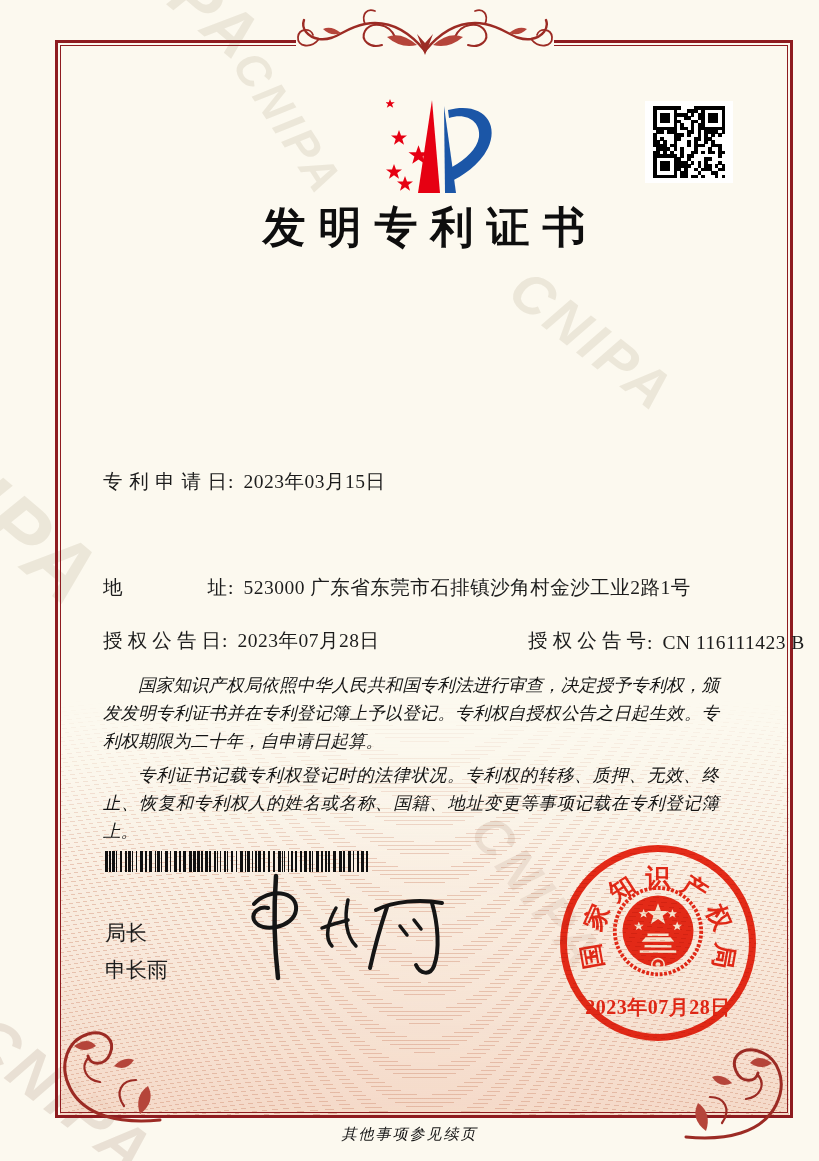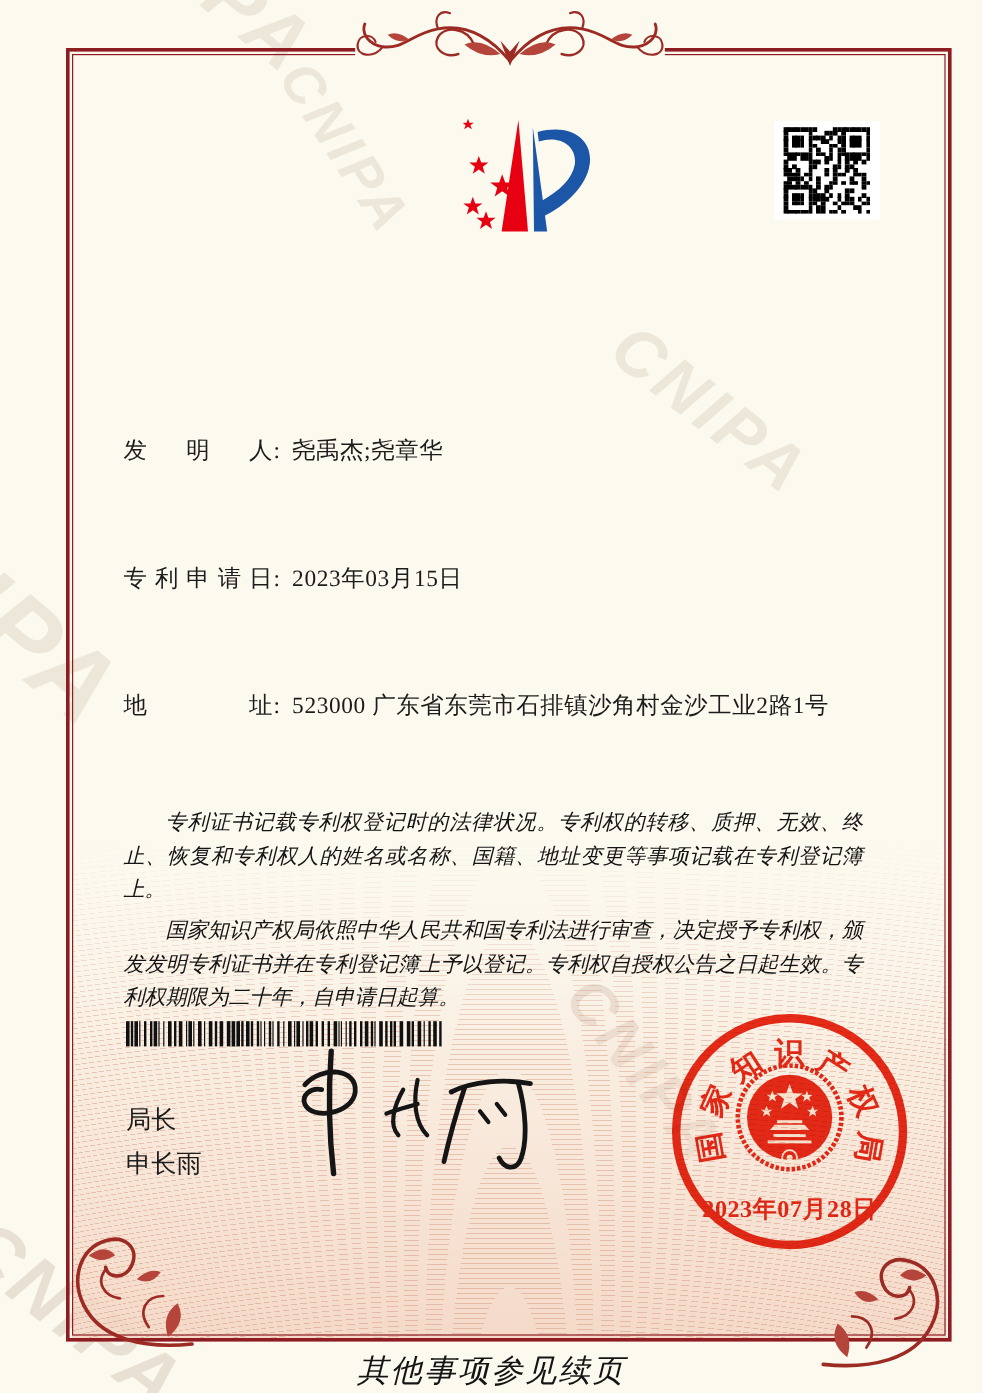--- a/index.html
+++ b/index.html
@@ -93,21 +93,21 @@
   }
   .seal-emblem{position:absolute; left:52px; top:43px; width:96px; height:96px;}
   .seal-date{
     position:absolute; left:0; right:0; top:151px; text-align:center;
     font-size:20px; font-weight:bold; color:#e8210d; letter-spacing:.5px;
   }
   
   .page-info{position:absolute; left:55px; width:738px; top:1081px; text-align:center; font-size:16.5px;}
   .continuation{
     position:absolute; left:0; width:819px; top:1125px; text-align:center;
-    font-size:26px; font-style:italic; color:#141414; letter-spacing:2px;
+    font-size:15px; font-style:italic; color:#141414; letter-spacing:2px;
   }
   .red-stroke{stroke:#9c2b24; fill:none; stroke-linecap:round;}
   .red-fill{fill:#b5453a; stroke:none;}
 </style>
 </head>
 <body>
 
 <div class="page">
 
   <div class="wm wm1">CNIPA</div>
@@ -404,34 +404,38 @@
         <i style="left: 27.4286px; top: 68.5714px; width: 3.72857px; height: 3.72857px;"></i>
         <i style="left: 30.8571px; top: 68.5714px; width: 3.72857px; height: 3.72857px;"></i>
         <i style="left: 37.7143px; top: 68.5714px; width: 3.72857px; height: 3.72857px;"></i>
         <i style="left: 41.1429px; top: 68.5714px; width: 3.72857px; height: 3.72857px;"></i>
         <i style="left: 48px; top: 68.5714px; width: 3.72857px; height: 3.72857px;"></i>
         <i style="left: 61.7143px; top: 68.5714px; width: 3.72857px; height: 3.72857px;"></i>
         <i style="left: 68.5714px; top: 68.5714px; width: 3.72857px; height: 3.72857px;"></i>
       </div>
   </div>
 
-
-  <div class="frow" style="top:362px">
-    <span class="flabel">发明人</span><span class="fcolon">:</span><span class="fvalue">尧禹杰;尧章华</span>
-  </div>
+  <h1 class="title">发明专利证书</h1>
+
   <div class="frow" style="top:468px">
     <span class="flabel">专利申请日</span><span class="fcolon">:</span><span class="fvalue">2023年03月15日</span>
   </div>
   <div class="frow" style="top:574px">
     <span class="flabel">地址</span><span class="fcolon">:</span><span class="fvalue">523000 广东省东莞市石排镇沙角村金沙工业2路1号</span>
   </div>
+  <div class="frow" style="top:627px">
+    <span class="flabel flabel5">授权公告日</span><span class="fcolon">:</span><span class="fvalue">2023年07月28日</span>
+    <span class="frow2">
+      <span class="flabel flabel5">授权公告号</span><span class="fcolon">:</span><span class="fvalue">CN 116111423 B</span>
+    </span>
+  </div>
 
   <div class="paras">
+    <p>国家知识产权局依照中华人民共和国专利法进行审查，决定授予专利权，颁发发明专利证书并在专利登记簿上予以登记。专利权自授权公告之日起生效。专利权期限为二十年，自申请日起算。</p>
     <p>专利证书记载专利权登记时的法律状况。专利权的转移、质押、无效、终止、恢复和专利权人的姓名或名称、国籍、地址变更等事项记载在专利登记簿上。</p>
-    <p>国家知识产权局依照中华人民共和国专利法进行审查，决定授予专利权，颁发发明专利证书并在专利登记簿上予以登记。专利权自授权公告之日起生效。专利权期限为二十年，自申请日起算。</p>
   </div>
 
   <div class="barcode" id="barcode"><i style="width: 3px; margin-right: 1px;"></i><i style="width: 2px; margin-right: 1px;"></i><i style="width: 3px; margin-right: 1px;"></i><i style="width: 1px; margin-right: 3px;"></i><i style="width: 2px; margin-right: 3px;"></i><i style="width: 2px; margin-right: 1px;"></i><i style="width: 3px; margin-right: 1px;"></i><i style="width: 1px; margin-right: 3px;"></i><i style="width: 1px; margin-right: 3px;"></i><i style="width: 3px; margin-right: 2px;"></i><i style="width: 2px; margin-right: 2px;"></i><i style="width: 3px; margin-right: 3px;"></i><i style="width: 1px; margin-right: 1px;"></i><i style="width: 3px; margin-right: 1px;"></i><i style="width: 1px; margin-right: 3px;"></i><i style="width: 3px; margin-right: 2px;"></i><i style="width: 1px; margin-right: 3px;"></i><i style="width: 3px; margin-right: 2px;"></i><i style="width: 2px; margin-right: 2px;"></i><i style="width: 3px; margin-right: 3px;"></i><i style="width: 3px; margin-right: 1px;"></i><i style="width: 3px; margin-right: 1px;"></i><i style="width: 3px; margin-right: 1px;"></i><i style="width: 2px; margin-right: 2px;"></i><i style="width: 3px; margin-right: 1px;"></i><i style="width: 2px; margin-right: 3px;"></i><i style="width: 2px; margin-right: 1px;"></i><i style="width: 1px; margin-right: 2px;"></i><i style="width: 1px; margin-right: 3px;"></i><i style="width: 2px; margin-right: 1px;"></i><i style="width: 1px; margin-right: 3px;"></i><i style="width: 2px; margin-right: 3px;"></i><i style="width: 1px; margin-right: 3px;"></i><i style="width: 3px; margin-right: 2px;"></i><i style="width: 1px; margin-right: 1px;"></i><i style="width: 3px; margin-right: 2px;"></i><i style="width: 1px; margin-right: 2px;"></i><i style="width: 2px; margin-right: 1px;"></i><i style="width: 3px; margin-right: 2px;"></i><i style="width: 2px; margin-right: 3px;"></i><i style="width: 2px; margin-right: 3px;"></i><i style="width: 2px; margin-right: 3px;"></i><i style="width: 3px; margin-right: 1px;"></i><i style="width: 1px; margin-right: 1px;"></i><i style="width: 1px; margin-right: 3px;"></i><i style="width: 1px; margin-right: 2px;"></i><i style="width: 2px; margin-right: 2px;"></i><i style="width: 2px; margin-right: 3px;"></i><i style="width: 2px; margin-right: 2px;"></i><i style="width: 3px; margin-right: 2px;"></i><i style="width: 2px; margin-right: 1px;"></i><i style="width: 1px; margin-right: 3px;"></i><i style="width: 3px; margin-right: 2px;"></i><i style="width: 2px; margin-right: 2px;"></i><i style="width: 2px; margin-right: 1px;"></i><i style="width: 2px; margin-right: 3px;"></i><i style="width: 3px; margin-right: 3px;"></i><i style="width: 3px; margin-right: 1px;"></i><i style="width: 2px; margin-right: 3px;"></i><i style="width: 3px; margin-right: 2px;"></i><i style="width: 1px; margin-right: 3px;"></i><i style="width: 2px; margin-right: 2px;"></i><i style="width: 3px; margin-right: 2px;"></i><i style="width: 2px; margin-right: 1px;"></i></div>
 
   <div class="signer-title">局长</div>
   <div class="signer-name">申长雨</div>
   <svg class="signature" viewBox="0 0 232 118">
     <g fill="none" stroke="#151515" stroke-linecap="round" stroke-linejoin="round">
       <path stroke-width="4.5" d="M52,6 C50,34 50,74 54,108"></path>
       <path stroke-width="4" d="M30,34 C44,18 74,20 72,40 C70,58 36,64 30,50 C27,42 36,36 44,38"></path>

